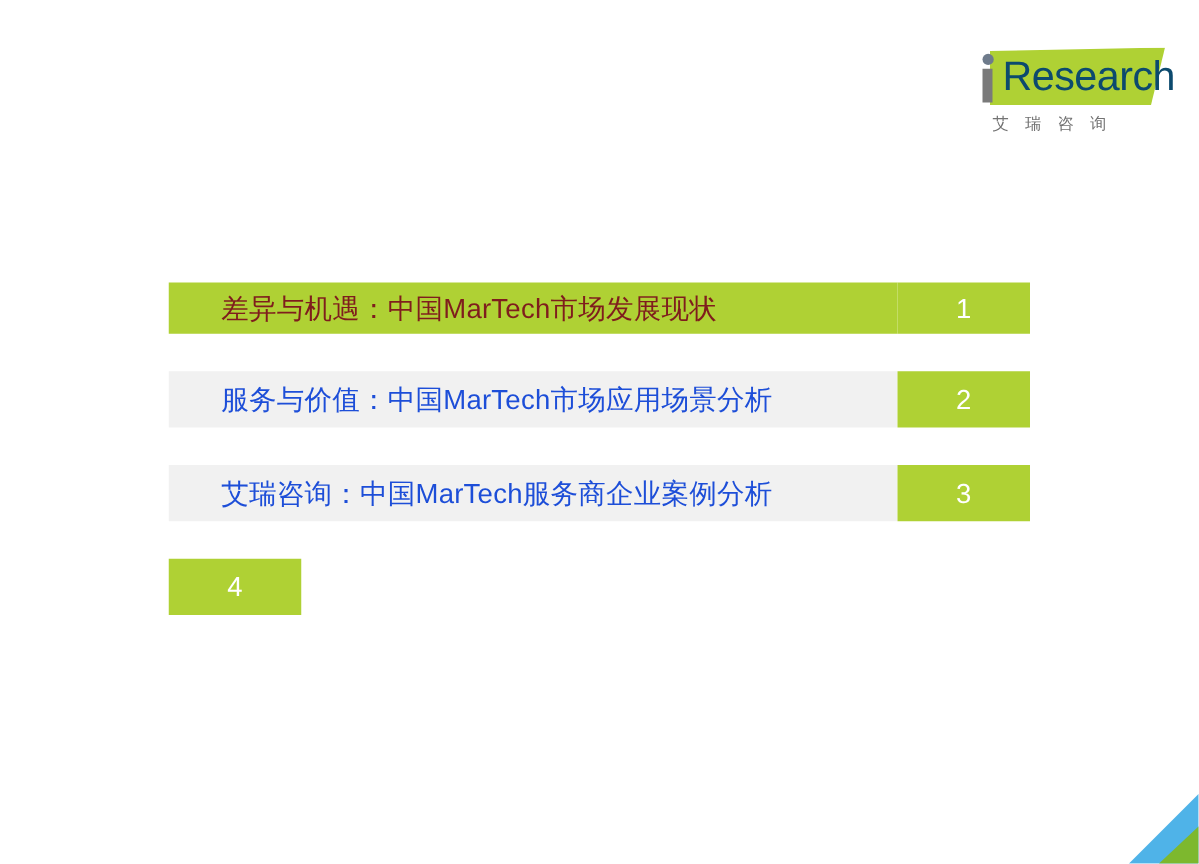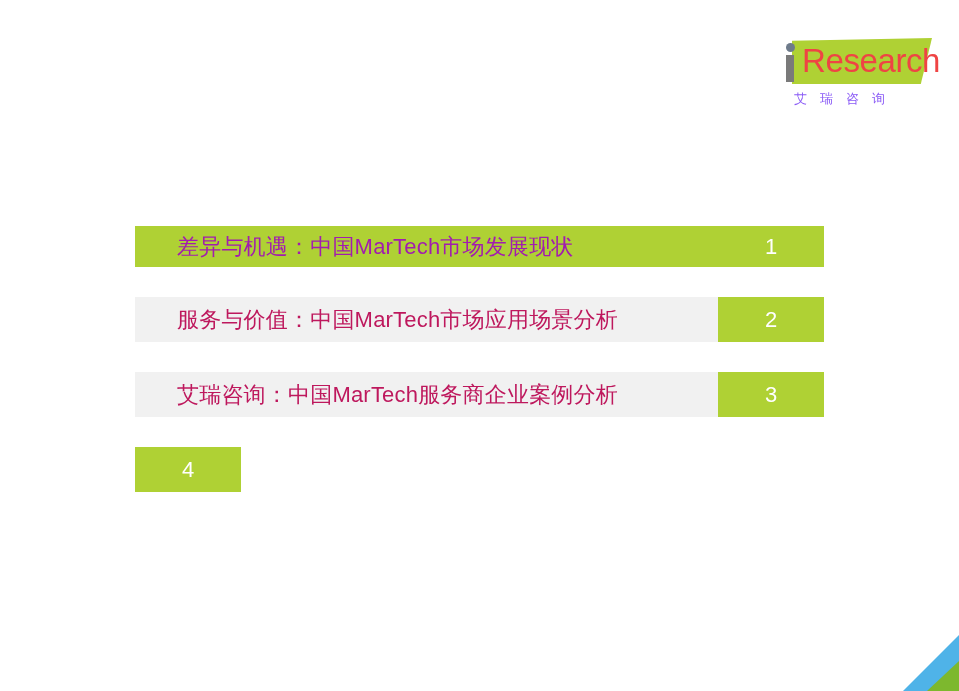--- a/index.html
+++ b/index.html
@@ -54,32 +54,32 @@
     width: 8px;
     height: 27px;
     background: #7A7A7A;
     z-index: 3;
   }
   #logo-word {
     position: absolute;
     left: 22px;
     top: 3px;
     z-index: 2;
-    color: #ef4444;
+    color: #0c4a6e;
     font-size: 33px;
     font-weight: 500;
     letter-spacing: -0.4px;
     line-height: 40px;
     font-family: "Liberation Sans", "DejaVu Sans", sans-serif;
   }
   #logo-cn {
     position: absolute;
     left: 14px;
     top: 52px;
-    color: #8b5cf6;
+    color: #737373;
     font-size: 13px;
     letter-spacing: 13px;
     white-space: nowrap;
     font-family: "Liberation Sans", "DejaVu Sans", sans-serif;
   }
 
   
   #agenda {
     position: absolute;
     left: 135px;
@@ -108,31 +108,31 @@
     display: flex;
     align-items: center;
     justify-content: center;
     font-size: 22px;
     color: #ffffff;
   }
 
   
   .agenda-row.active .agenda-label {
     background: #AFD134;
-    color: #a21caf;
+    color: #7f1d1d;
   }
   .agenda-row.active .agenda-num {
     background: #AFD134;
     color: #ffffff;
   }
 
   
   .agenda-row.inactive .agenda-label {
     background: #F1F1F1;
-    color: #be185d;
+    color: #1d4ed8;
   }
   .agenda-row.inactive .agenda-num {
     background: #AFD134;
     color: #ffffff;
   }
 
   
   #corner {
     position: absolute;
     right: 0;

